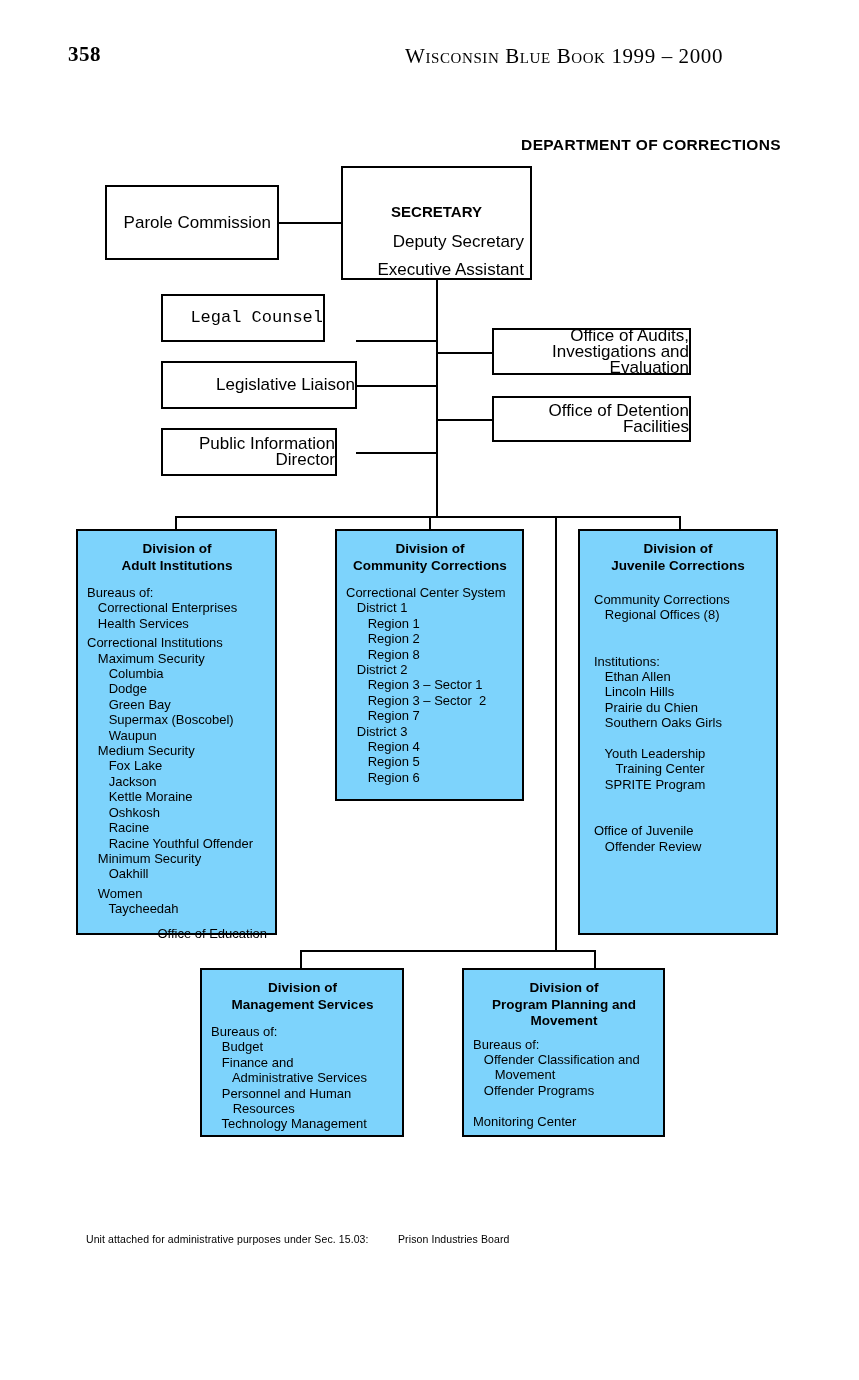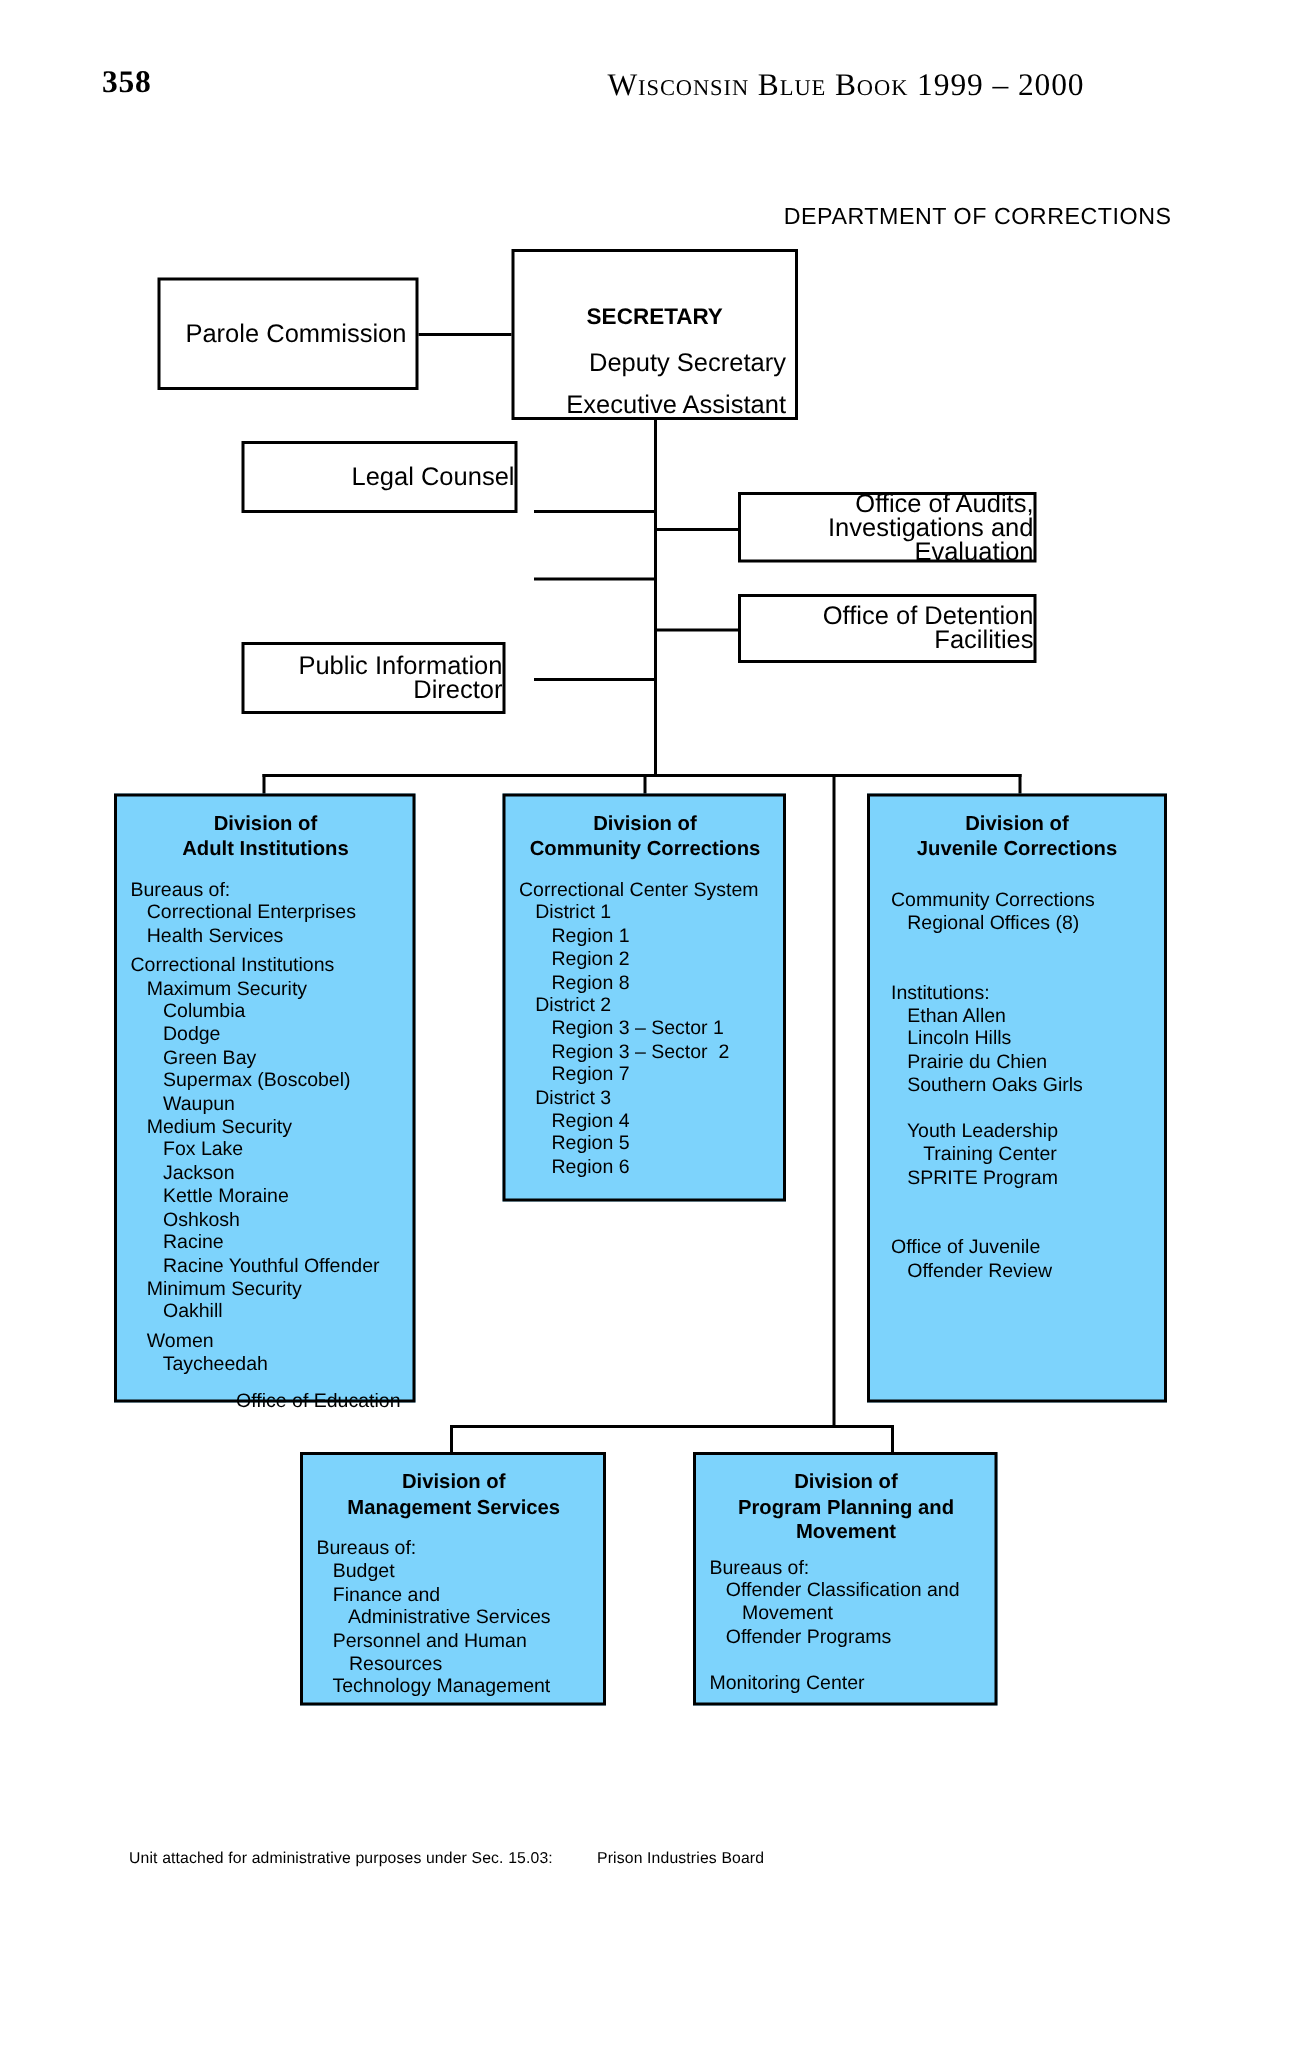--- a/index.html
+++ b/index.html
@@ -19,21 +19,21 @@
   .bookhead{
     position:absolute;left:0;top:44px;width:723px;text-align:right;
     font-family:"Liberation Serif",serif;font-size:21px;
     font-variant:small-caps;letter-spacing:.6px;
     padding-left:24px;box-sizing:border-box;
   }
 
   
   .charttitle{
     position:absolute;right:78px;top:136px;
-    font-size:15.5px;font-weight:normal;letter-spacing:.35px;
+    font-size:15.5px;font-weight:bold;letter-spacing:.35px;
   }
 
   
   .box{
     position:absolute;box-sizing:border-box;
     border:2px solid #000;background:#fff;z-index:3;
   }
   .box-inner{
     position:absolute;inset:0;
     display:flex;flex-direction:column;justify-content:center;
@@ -102,26 +102,31 @@
   </div>
 
   <div class="box" style="left:341px;top:166px;width:191px;height:114px;">
     <div class="box-inner" style="padding:12px 6px;margin-top:36px;">
       <div class="hd" style="font-size:15px;">SECRETARY</div>
       <div class="ln" style="margin-top:14px;">Deputy Secretary</div>
       <div class="ln" style="margin-top:12px;">Executive Assistant</div>
     </div>
   </div>
 
-  <div class="box" style="left:161px;top:294px;width:184px;height:48px;">
+  <div class="box" style="left:161px;top:294px;width:164px;height:48px;font-family:Liberation Mono, monospace;">
     <div class="box-inner">
       <div class="ln">Legal Counsel</div>
     </div>
   </div>
 
+  <div class="box" style="left:161px;top:361px;width:196px;height:48px;">
+    <div class="box-inner">
+      <div class="ln">Legislative Liaison</div>
+    </div>
+  </div>
 
   <div class="box" style="left:161px;top:428px;width:176px;height:48px;">
     <div class="box-inner">
       <div class="ln">Public Information</div>
       <div class="ln">Director</div>
     </div>
   </div>
 
   <div class="box" style="left:492px;top:328px;width:199px;height:47px;">
     <div class="box-inner">

